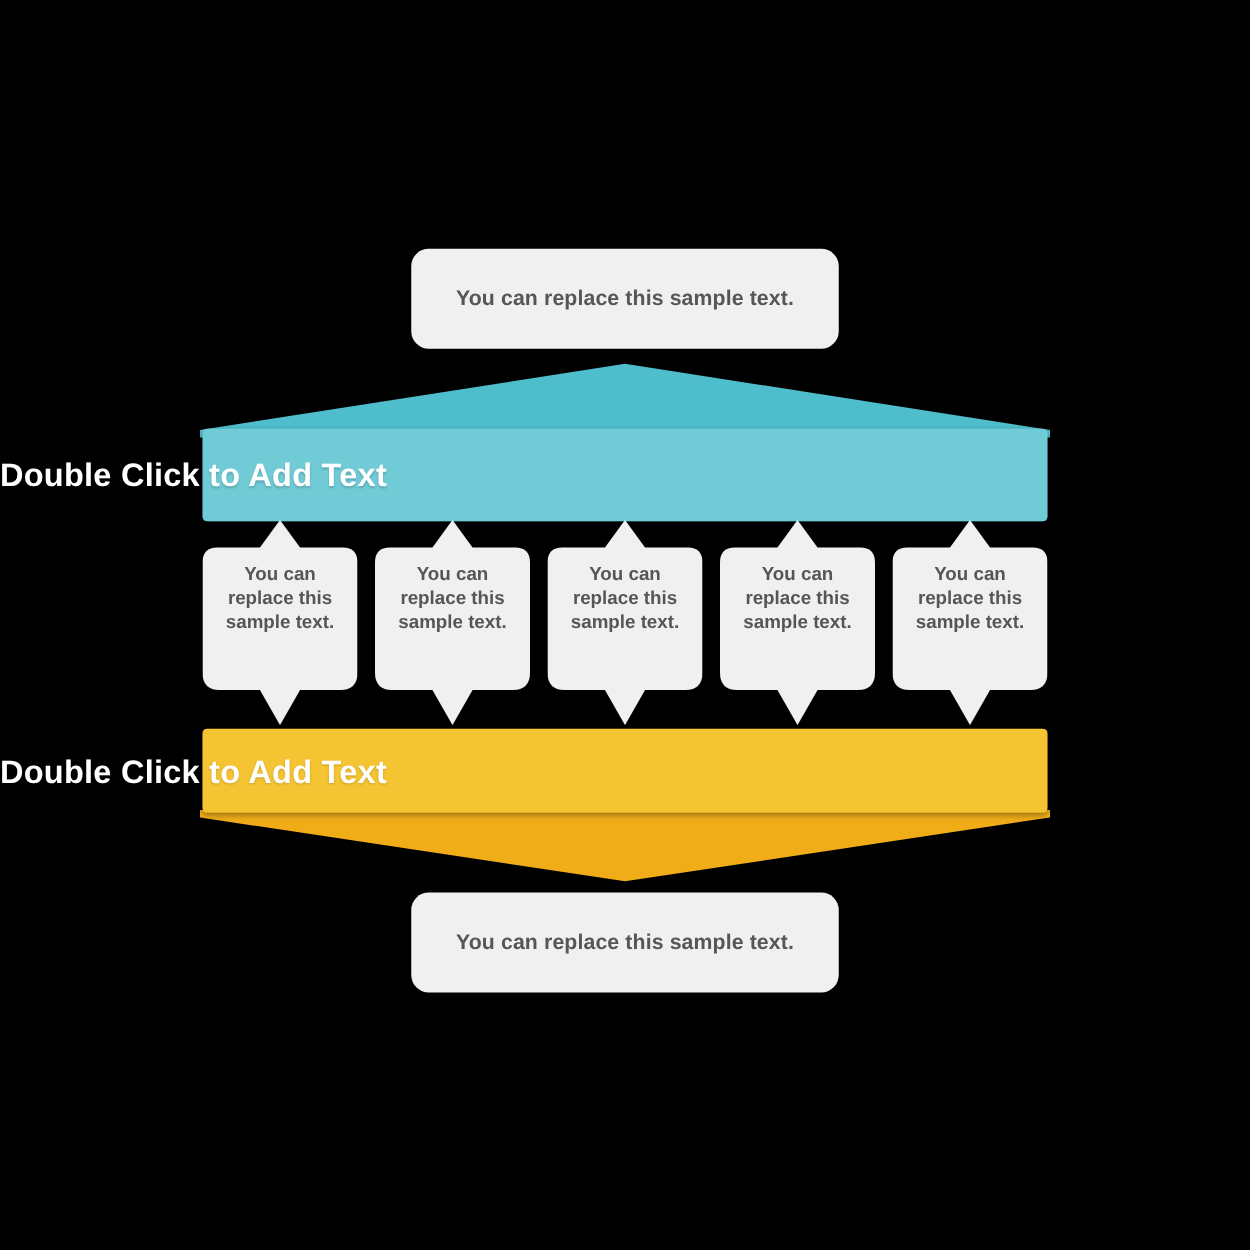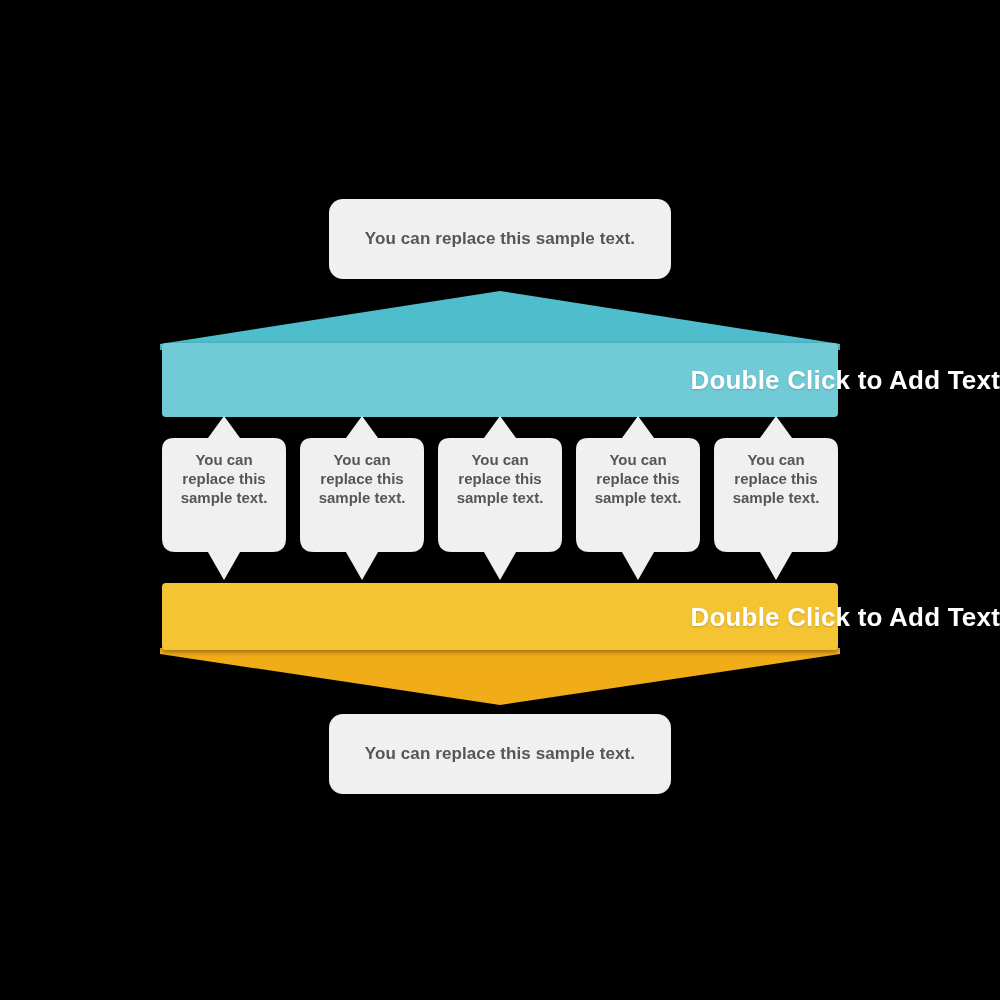--- a/index.html
+++ b/index.html
@@ -42,21 +42,21 @@
   .band {
     position: absolute;
     left: 0;
     width: 1000px;
   }
   .band svg { display: block; }
   .band-label {
     position: absolute;
     left: 0;
     width: 1000px;
-    text-align: right;
+    text-align: left;
     color: #FFFFFF;
     font-size: 26px;
     font-weight: bold;
     letter-spacing: 0.2px;
     text-shadow: 0 1px 2px rgba(0,0,0,0.18);
     pointer-events: none;
   }
   #band-teal   { top: 288px; height: 130px; }
   #band-yellow { top: 578px; height: 132px; }
   #band-teal-label   { top: 365px; }

